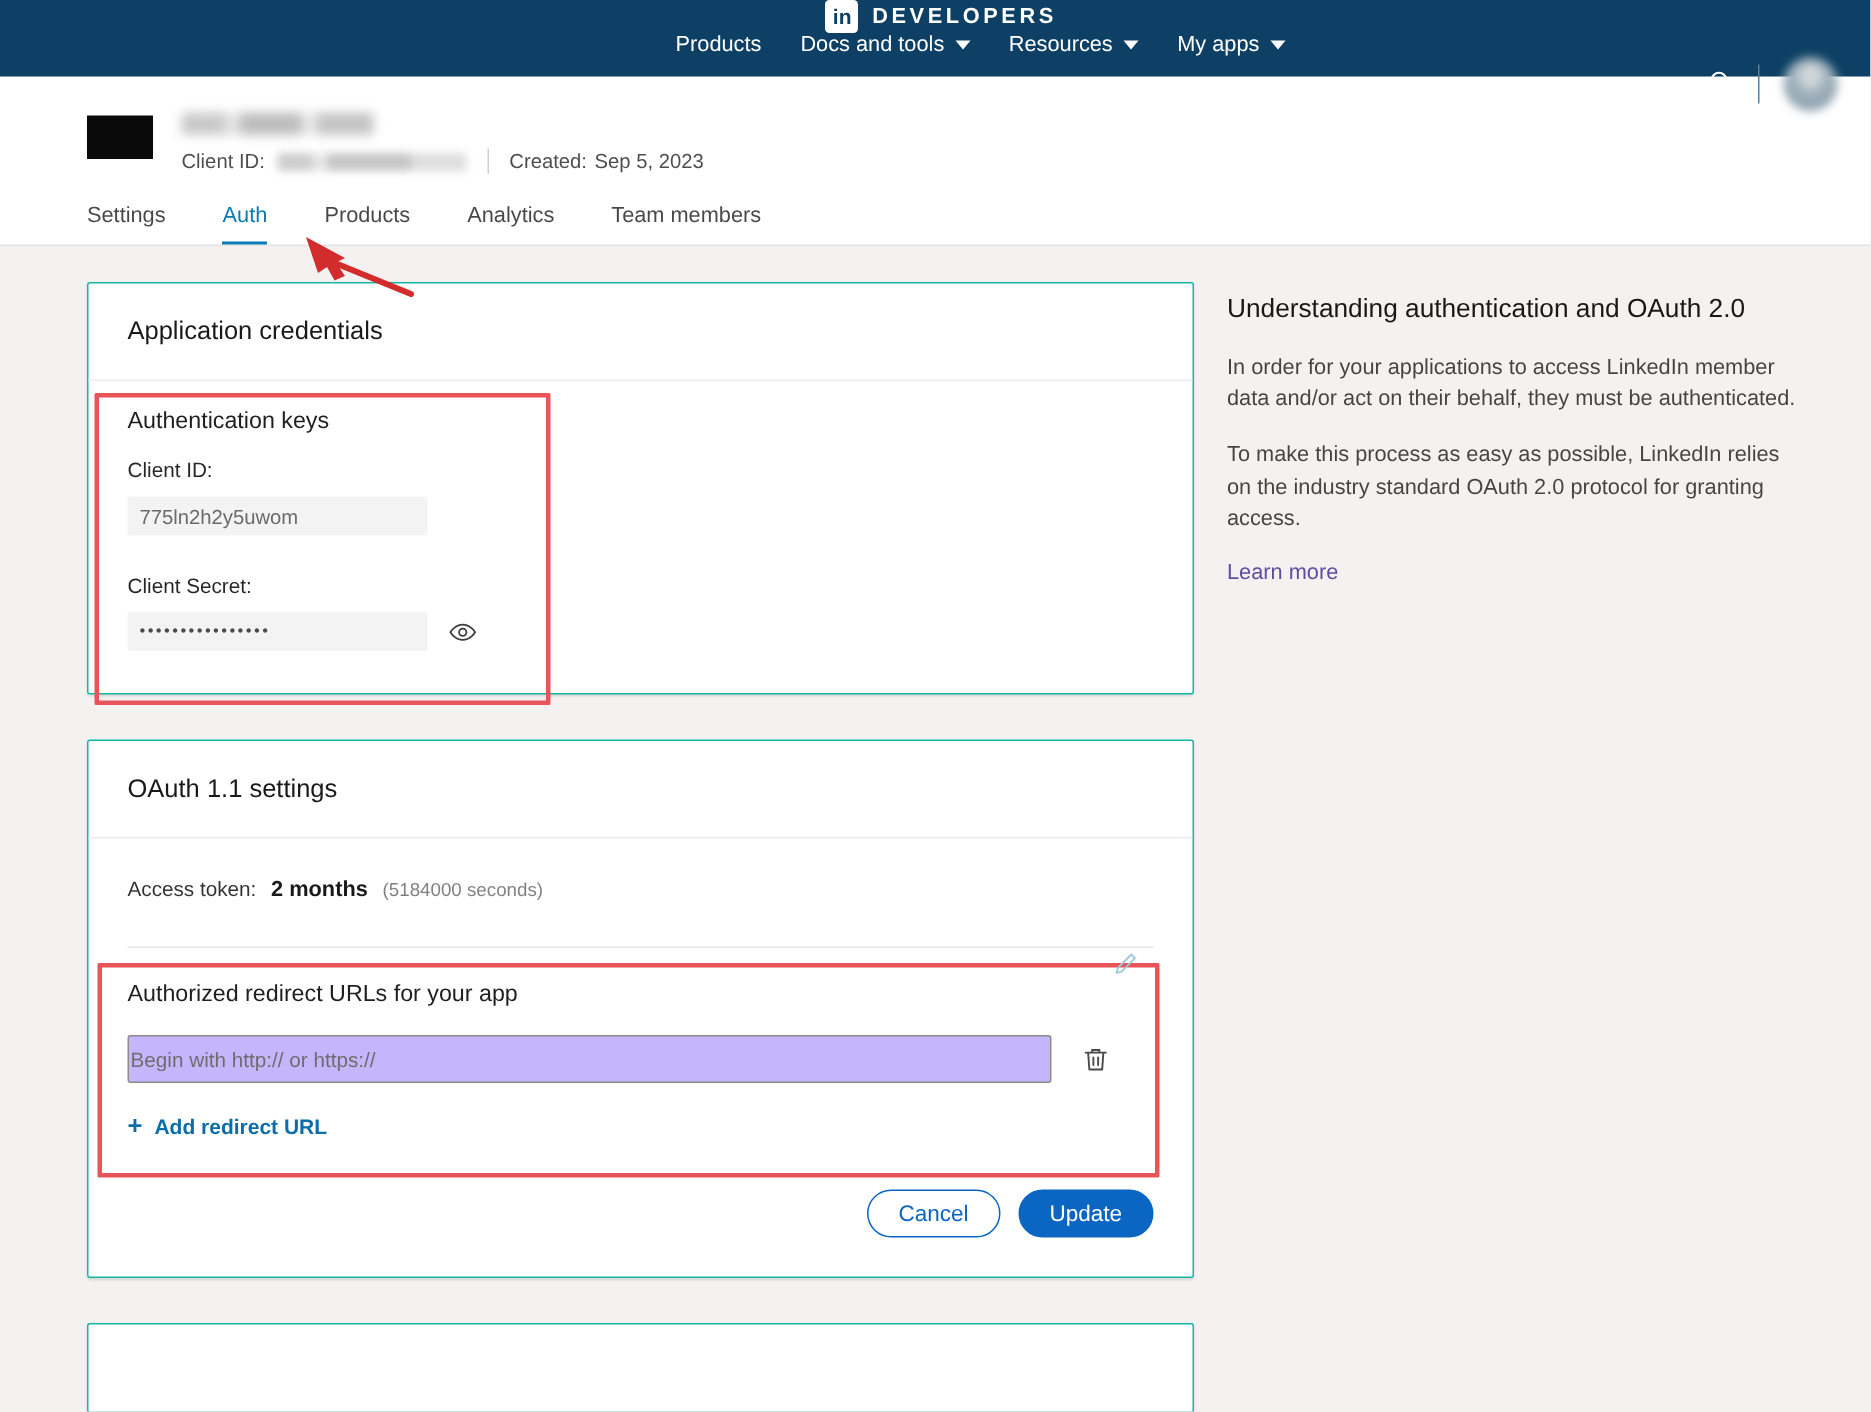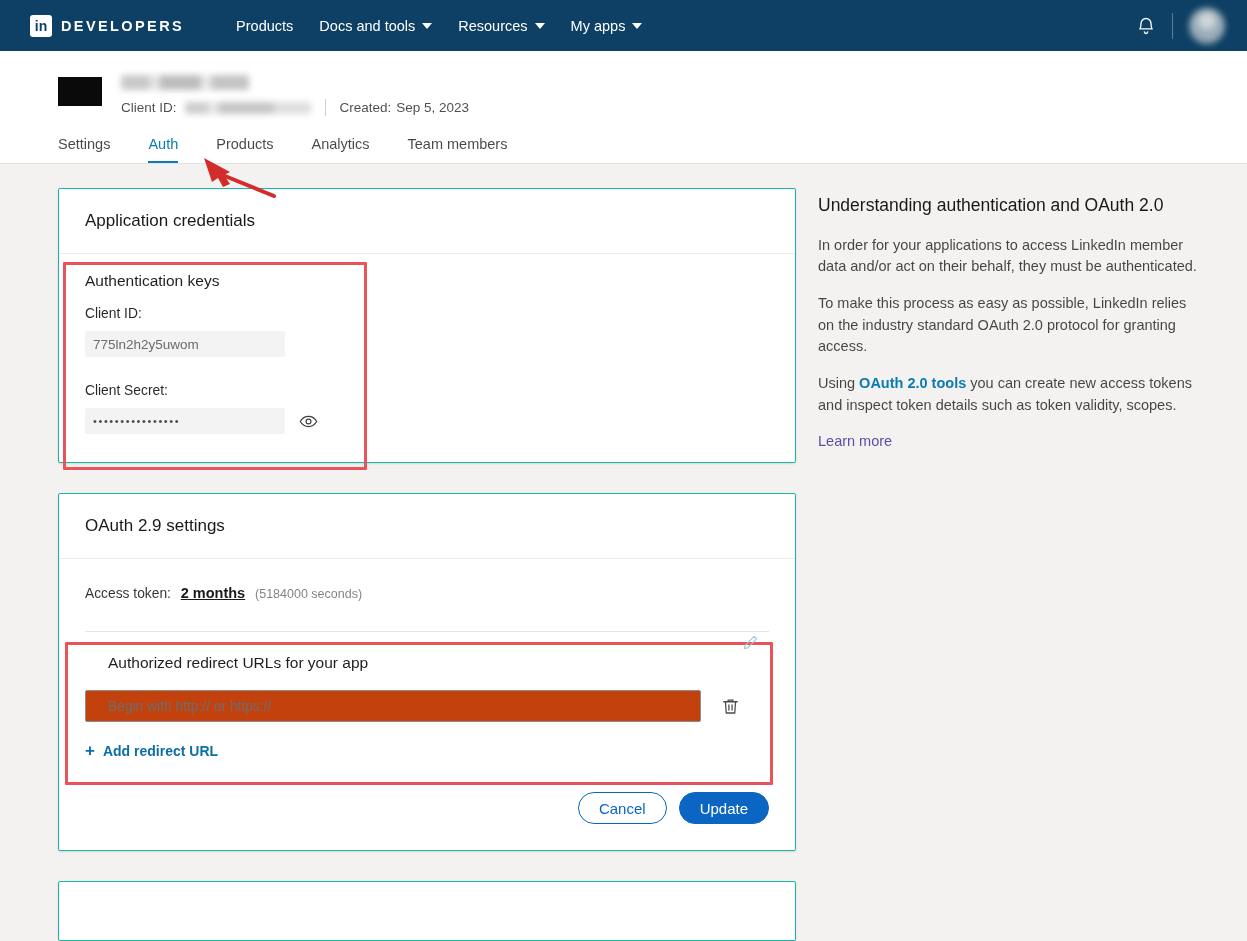--- a/index.html
+++ b/index.html
@@ -12,20 +12,21 @@
     overflow:hidden;
     position:relative;
   }
 
   
   .topnav {
     height:51px; background:#0d4064;
     display:flex; align-items:center;
     padding:0 22px 0 30px;
     position:relative;
+    flex-direction:column;
   }
   .brand { display:flex; align-items:center; gap:9px; }
   .li-logo {
     width:22px; height:22px; background:#ffffff; border-radius:3px;
     display:flex; align-items:center; justify-content:center;
     color:#0d4064; font-weight:bold; font-size:14px; line-height:1;
     font-family:"Liberation Sans", sans-serif;
   }
   .brand-text {
     color:#fff; font-size:14.5px; letter-spacing:2.4px; font-weight:600;
@@ -118,25 +119,25 @@
   }
 
   
   .ttl-title { font-size:15.5px; color:#000000e0; margin:0 0 22px 0; }
   .ttl-row { font-size:13.8px; color:#000000cc; }
   .ttl-row b { font-weight:bold; font-size:14.5px; color:#000000e6; }
   .ttl-row .secs { color:#00000080; font-size:12.5px; }
   .hr { height:1px; background:#e6e6e6; margin:30px 0 0 0; }
 
   .redirect-wrap { position:relative; padding:22px 0 14px 0; }
-  .redirect-title { font-size:15.5px; color:#000000e0; margin-bottom:18px;margin-left:23px; }
+  .redirect-title { font-size:15.5px; color:#000000e0; margin-bottom:18px; }
   .url-row { display:flex; align-items:center; gap:20px; }
   .url-input {
     width:616px; height:32px; border:1px solid #8c8c8c; border-radius:2px;
-    padding:4px 22px; font-size:13.8px; color:#000000e6; background:#c2410c;
+    padding:4px 1px; font-size:13.8px; color:#000000e6; background:#c4b5fd;
     font-family:"Liberation Sans", sans-serif; outline:none;
   }
   .url-input::placeholder { color:#6e6e6e; }
   .trash { width:19px; height:21px; cursor:pointer; display:block; }
   .add-link {
     display:inline-flex; align-items:center; gap:8px; margin-top:20px;
     color:#0b6ea8; font-size:14px; font-weight:600; cursor:pointer;
   }
   .plus { font-size:17px; line-height:1; font-weight:600; }
   .pencil { position:absolute; right:10px; top:2px; width:17px; height:17px; cursor:pointer; }
@@ -251,25 +252,25 @@
             <svg class="eye" viewBox="0 0 24 24" fill="none" stroke="#3d3d3d" stroke-width="1.5">
               <path d="M1.6 12S5.4 5.6 12 5.6 22.4 12 22.4 12 18.6 18.4 12 18.4 1.6 12 1.6 12z"></path>
               <circle cx="12" cy="12" r="3.1"></circle>
             </svg>
           </div>
         </div>
       </div>
     </div>
 
     <div class="card">
-      <div class="card-head">OAuth 2.9 settings</div>
+      <div class="card-head">OAuth 1.1 settings</div>
       <div class="card-body" style="padding-bottom:0;">
         <div class="ttl-row">
           <span>Access token:</span>
-          <b style="margin-left:6px;text-decoration:underline;">2 months</b>
+          <b style="margin-left:6px;">2 months</b>
           <span class="secs" style="margin-left:6px;">(5184000 seconds)</span>
         </div>
         <div class="hr"></div>
 
         <div class="redirect-wrap">
           <div class="annot-box" style="left:-20px; top:10px; width:708px; height:143px;"></div>
           <div class="redirect-title">Authorized redirect URLs for your app</div>
           <svg class="pencil" viewBox="0 0 24 24" fill="none" stroke="#9ec8d8" stroke-width="1.7">
             <path d="M17.2 3.3l3.5 3.5L8 19.5l-4.5 1 1-4.5L17.2 3.3z" stroke-linejoin="round"></path>
           </svg>
@@ -294,23 +295,20 @@
       </div>
     </div>
 
     <div class="card card-stub"></div>
   </div>
 
   <div class="col-side">
     <div class="side-title">Understanding authentication and OAuth 2.0</div>
     <p class="side-p">In order for your applications to access LinkedIn member data and/or act on their behalf, they must be authenticated.</p>
     <p class="side-p">To make this process as easy as possible, LinkedIn relies on the industry standard OAuth 2.0 protocol for granting access.</p>
-    <p class="side-p">
-      <span>Using </span><span class="link-blue">OAuth 2.0 tools</span><span> you can create new access tokens and inspect token details such as token validity, scopes.</span>
-    </p>
     <span class="link-visited">Learn more</span>
   </div>
 </div>
 
 <svg class="arrow-svg" width="90" height="48" viewBox="0 0 90 48">
   <path d="M14 8 L40 22 L34 25 L40 34 L33 37 L28 28 L22 32 Z" fill="#d32c2c"></path>
   <path d="M30 24 L84 46" stroke="#d32c2c" stroke-width="4" stroke-linecap="round"></path>
 </svg>
 
 </body></html>

